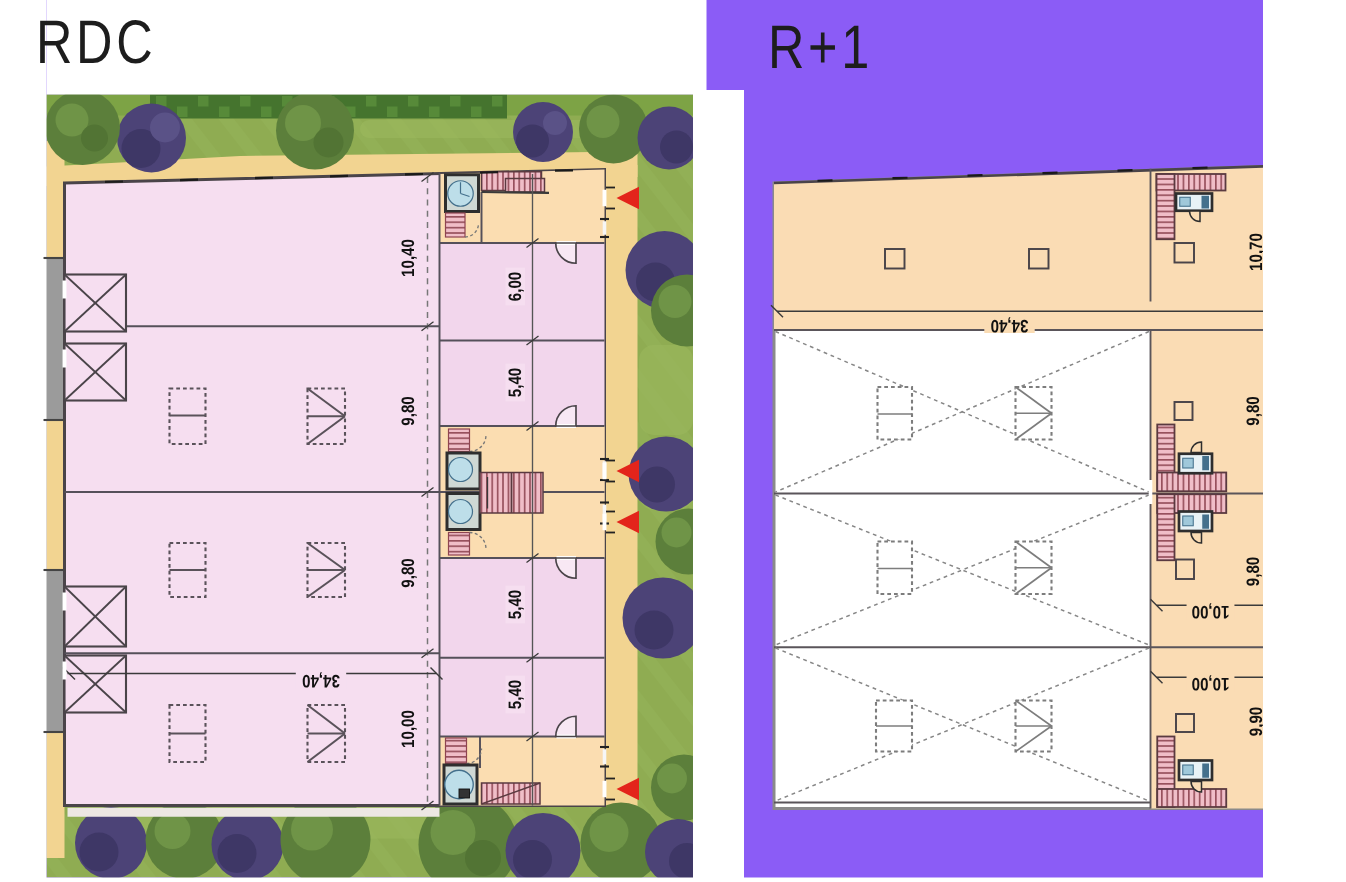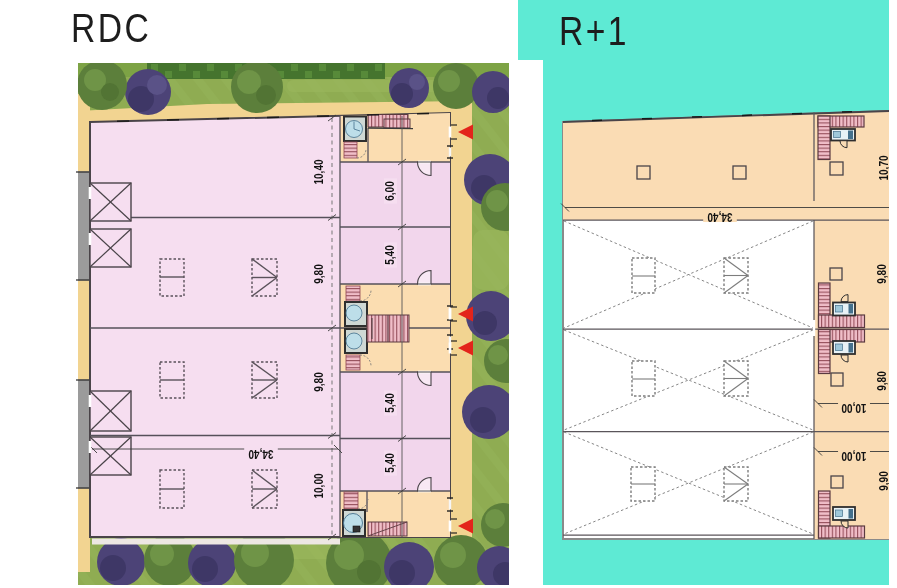--- a/index.html
+++ b/index.html
@@ -1,17 +1,17 @@
 <!DOCTYPE html>
 <html><head>
 <meta charset="utf-8">
 <style>
   html,body{margin:0;padding:0;background:#fff;}
-  #page{position:relative;width:842px;height:588px;overflow:hidden;background:#5eead4;
-        font-family:"Liberation Sans",sans-serif;margin-left:47px;}
+  #page{position:relative;width:842px;height:588px;overflow:hidden;background:#8b5cf6;
+        font-family:"Liberation Sans",sans-serif;}
   .title{position:absolute;font-size:39px;color:#1d1d1d;letter-spacing:3px;z-index:5;}
   svg text{font-family:"Liberation Sans",sans-serif;font-weight:bold;fill:#111;}
 </style>
 </head>
 <body>
 <div id="page">
   <div class="title" style="left:24px;top:5px;font-size:41px;transform:scaleX(0.82);transform-origin:0 0;">RDC</div>
   <div class="title" style="left:512px;top:8px;font-size:41px;transform:scaleX(0.82);transform-origin:0 0;">R+1</div>
   <svg width="897" height="588" viewBox="0 0 897 588" style="position:absolute;left:0;top:0;">
     <defs>

